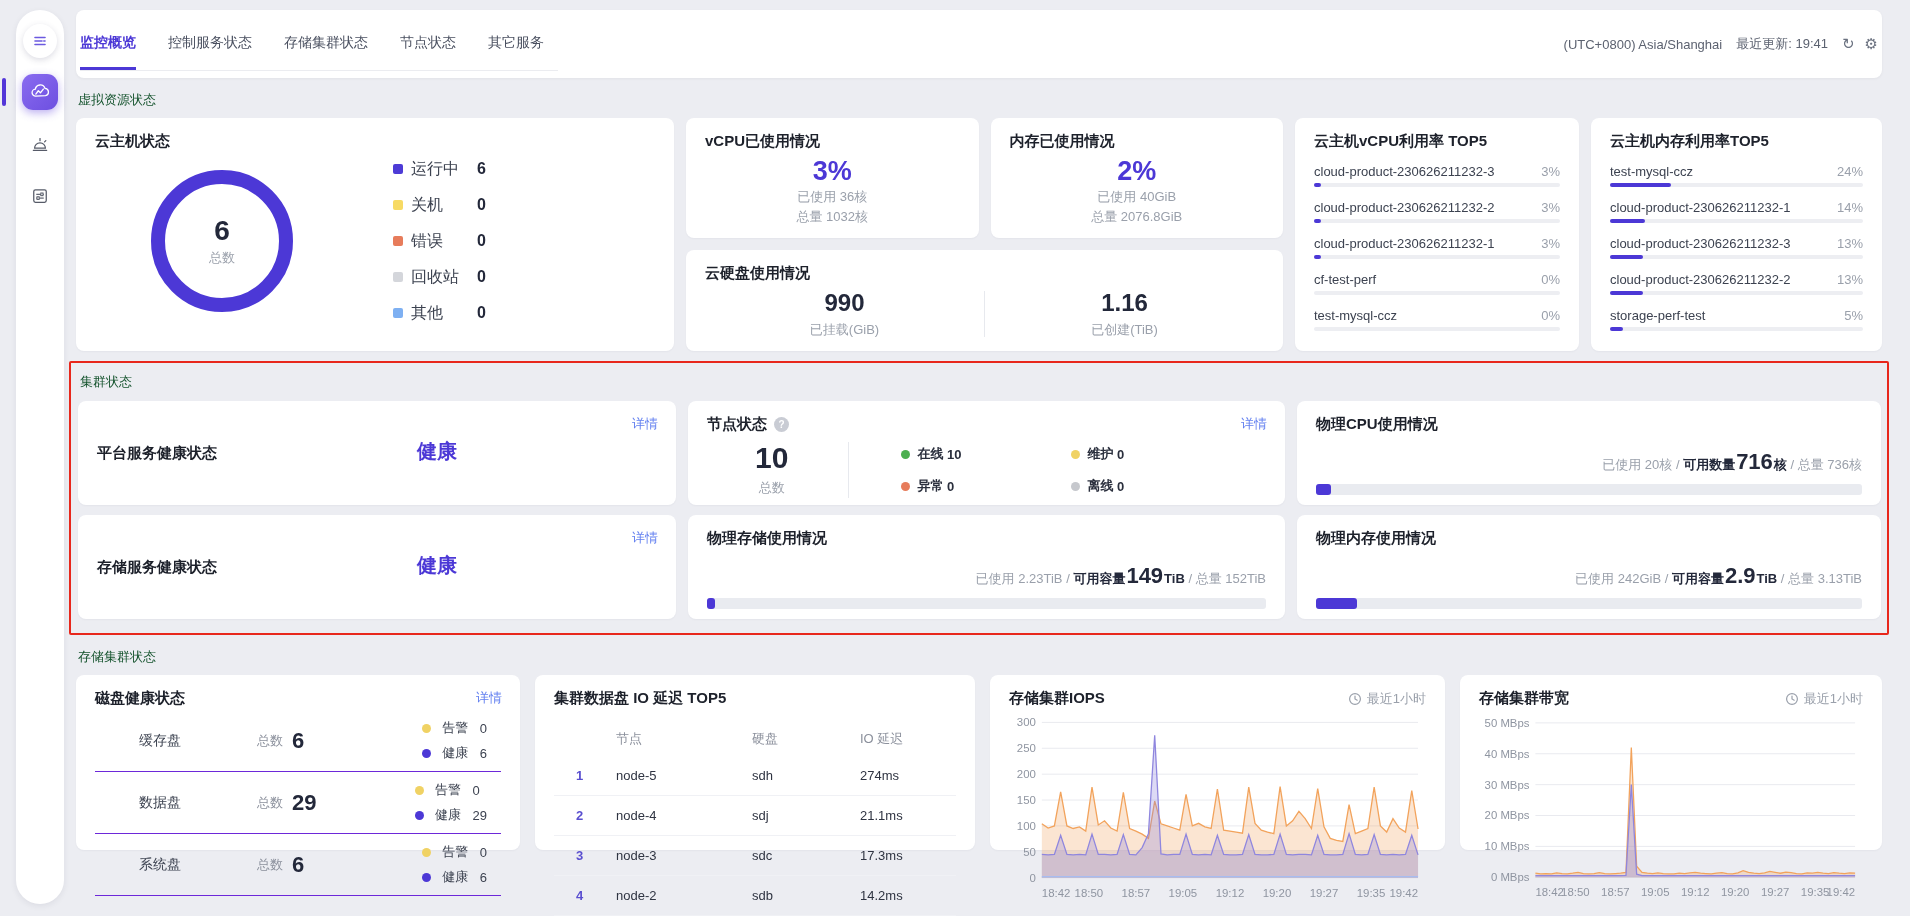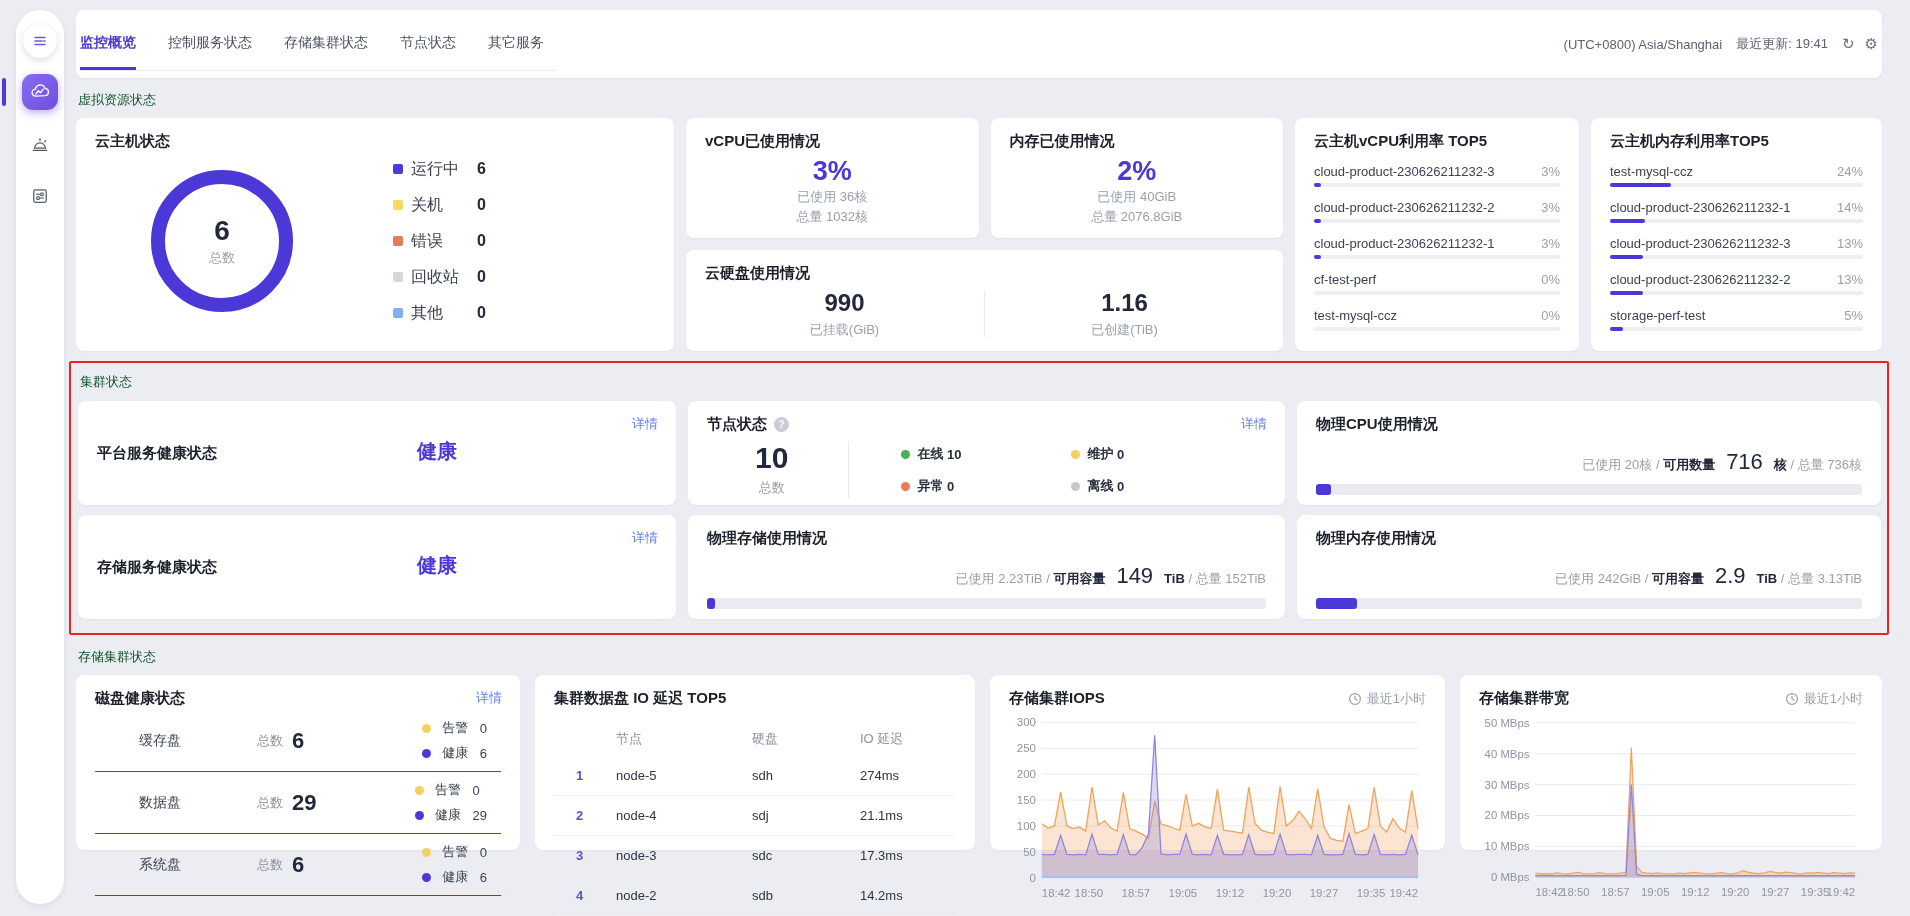--- a/index.html
+++ b/index.html
@@ -79,21 +79,21 @@
   .node-sub{font-size:13px;color:#9aa0ab;margin-top:6px}
   .node-div{width:1px;height:56px;background:#e7e9ee;margin:0 52px 0 60px}
   .node-legend{display:grid;grid-template-columns:170px 170px;row-gap:14px}
   .nl-item{display:flex;align-items:center;font-size:13px;font-weight:700;color:#2a2f3d}
   .dot{width:9px;height:9px;border-radius:50%;margin-right:7px;flex:0 0 auto}
   .help{width:15px;height:15px;border-radius:50%;background:#c9ccd4;color:#fff;font-size:10px;font-weight:700;
     display:inline-flex;align-items:center;justify-content:center;cursor:pointer}
   
   .usage-line{text-align:right;margin-top:15px;font-size:13px;color:#9aa0ab;white-space:nowrap}
   .usage-line .dk{color:#23283a;font-weight:600}
-  .usage-line .bigv{color:#23283a;font-size:22px;font-weight:400;margin:0 11px}
+  .usage-line .bigv{color:#23283a;font-size:22px;font-weight:700;margin:0 1px}
   .usage-bar{margin-top:9px;height:11px;background:#e9ebf0;border-radius:3px}
   .usage-fill{height:11px;background:#4c38d6;border-radius:3px}
   
   .grid-st{display:grid;grid-template-columns:444px 440px 455px 1fr;gap:15px}
   .dh-rows{margin-top:2px}
   .dh-row{display:flex;align-items:center;height:61px;border-bottom:1px solid #6d28d9;padding-left:44px}
   .dh-type{width:118px;font-size:14px;color:#3c4250}
   .dh-total-label{font-size:13px;color:#8b909c;margin-right:9px}
   .dh-total{font-size:22px;font-weight:700;color:#23283a}
   .dh-status{margin-left:auto;margin-right:14px;display:flex;flex-direction:column;gap:7px;font-size:13px;color:#3c4250}

